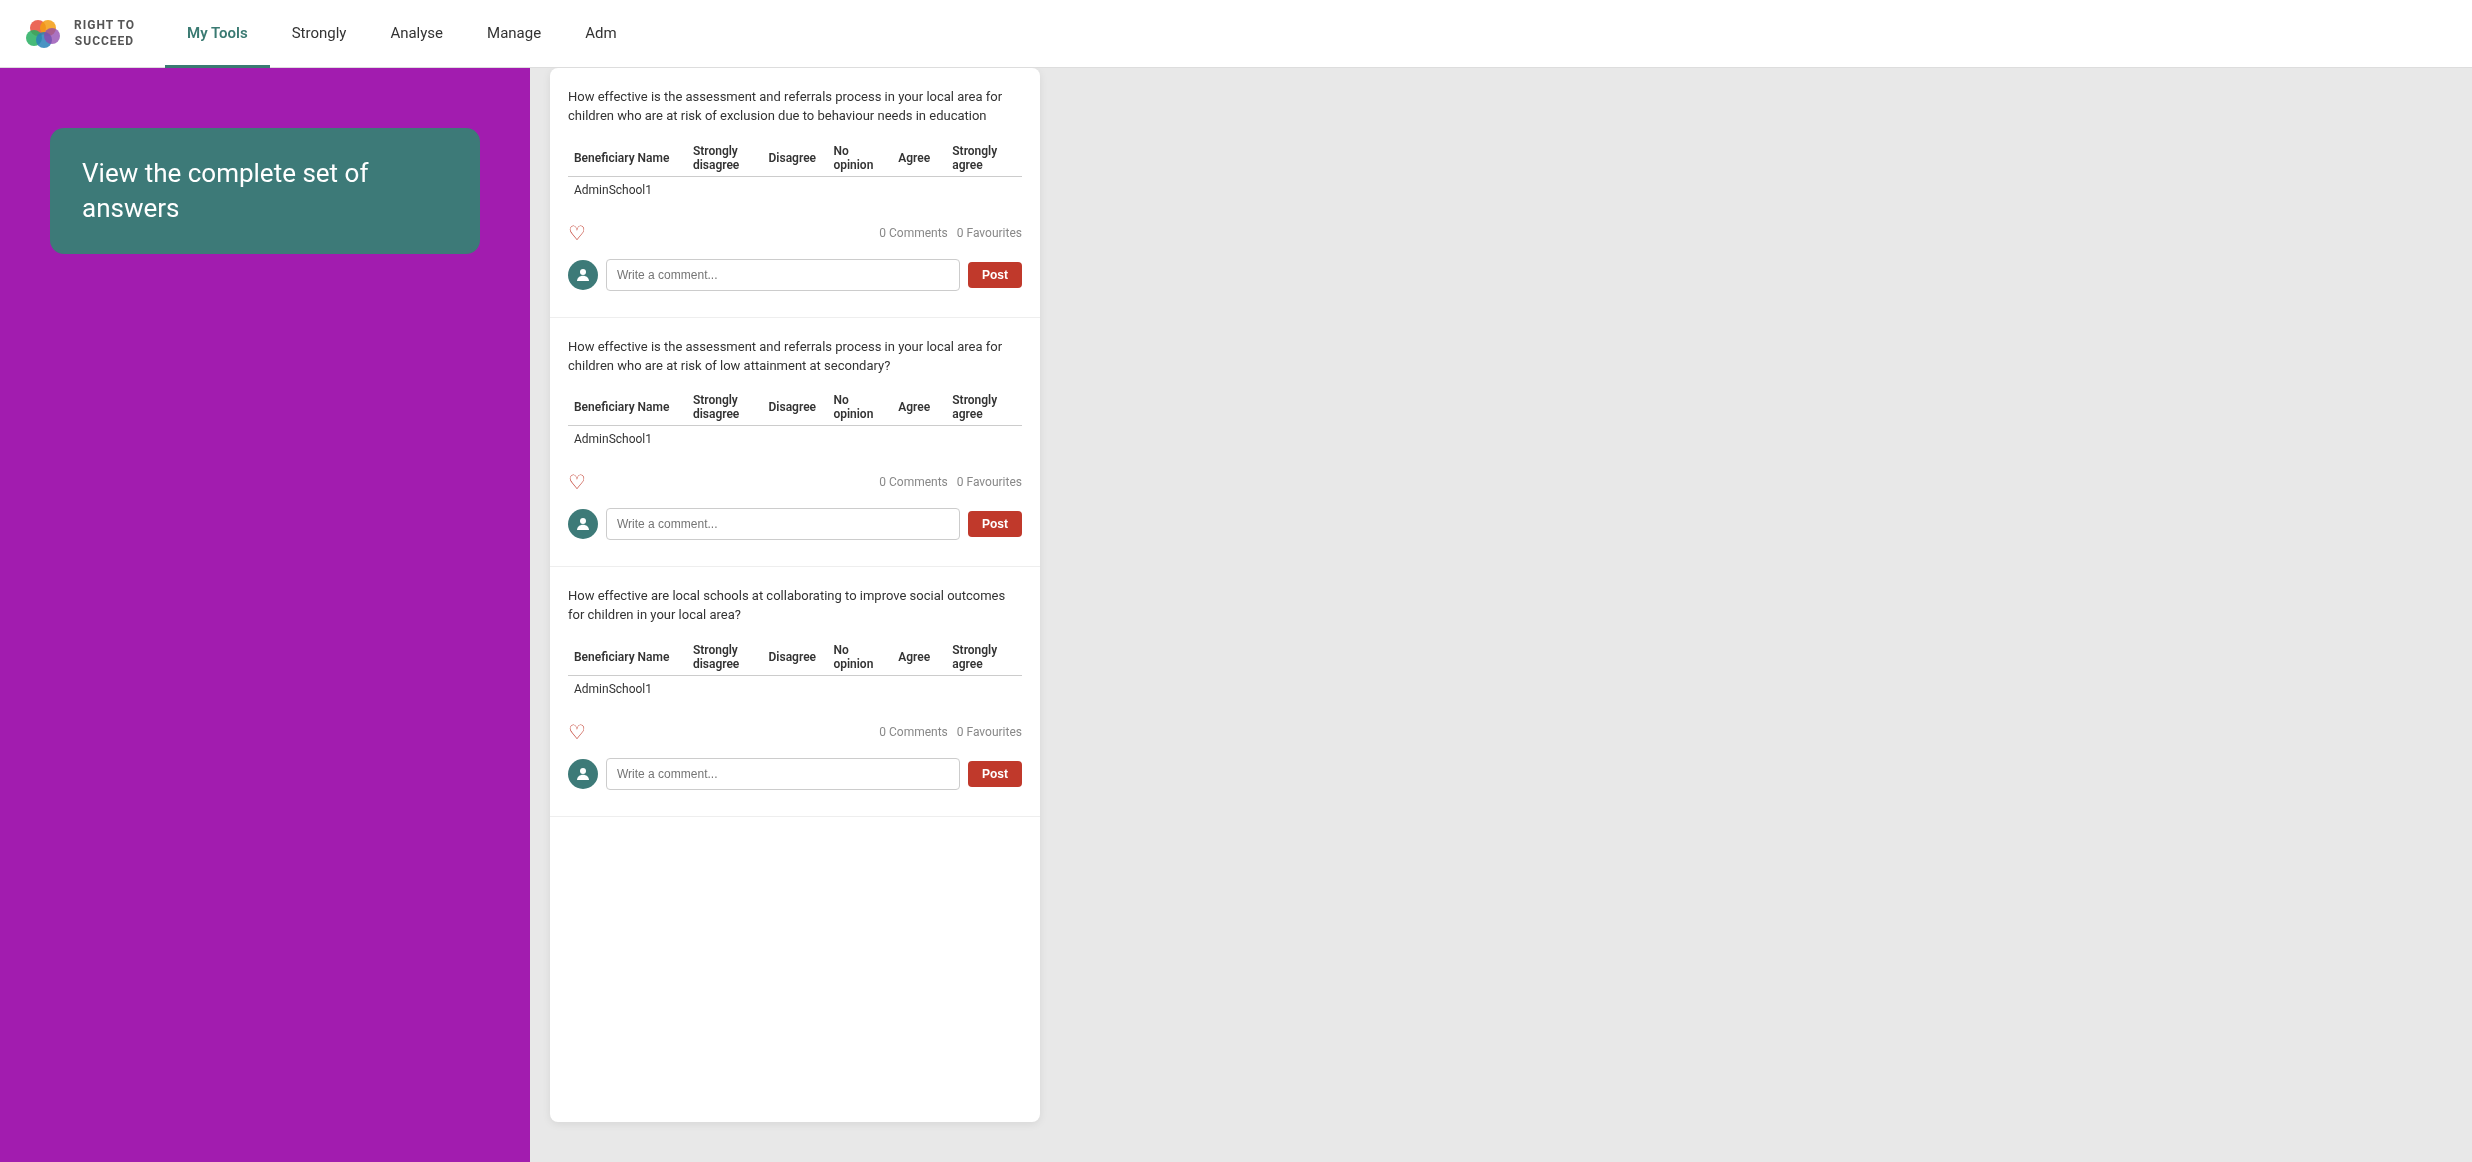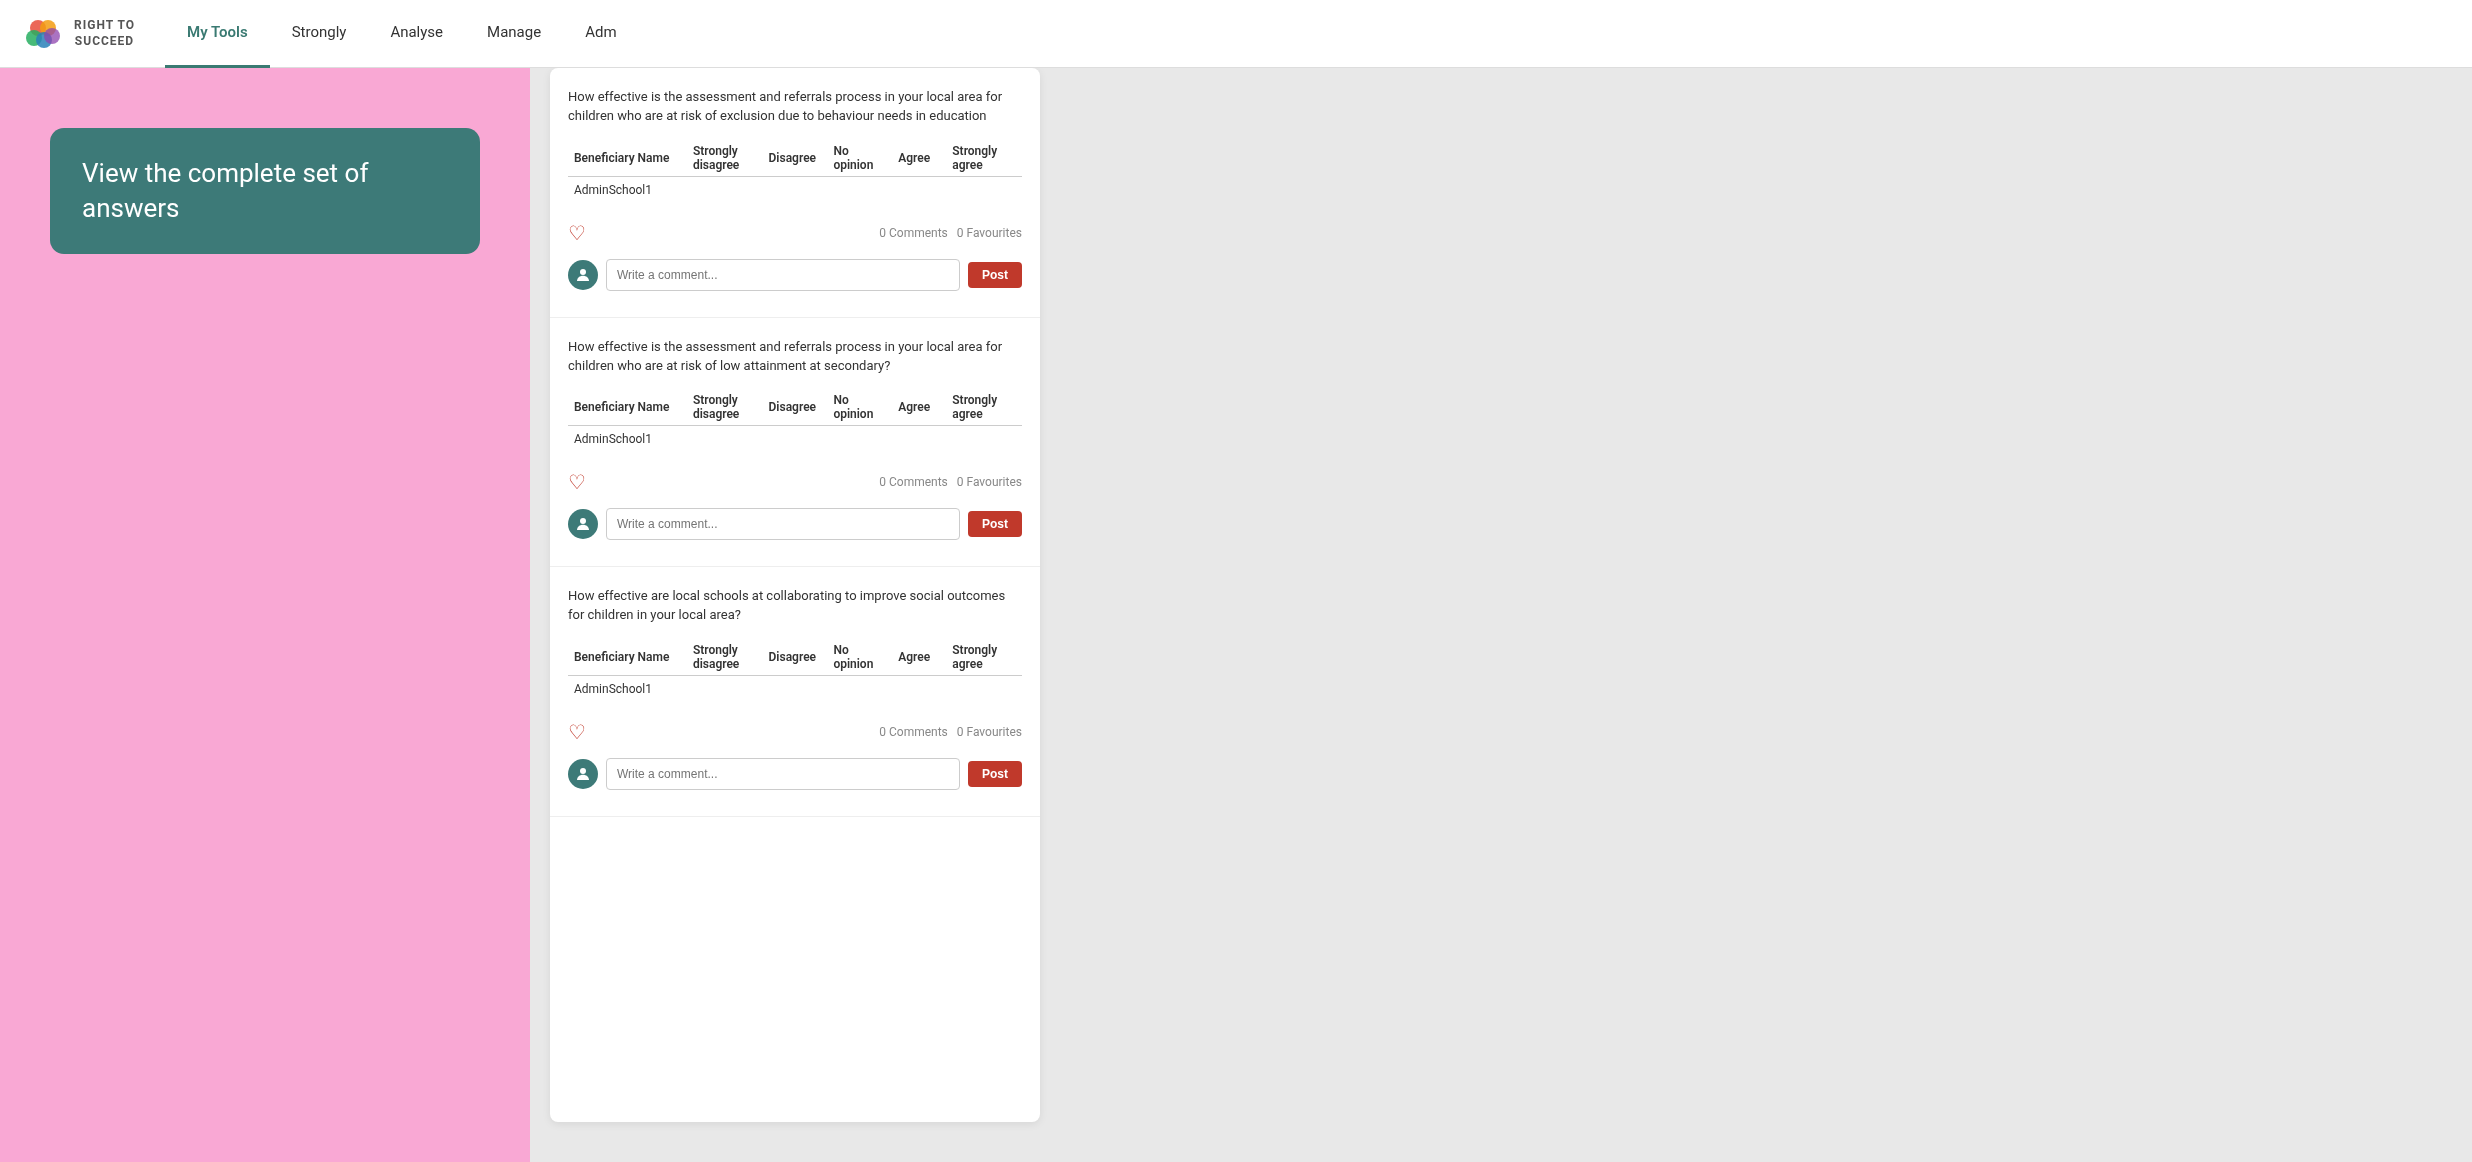--- a/index.html
+++ b/index.html
@@ -37,21 +37,20 @@
     .logo-text {
       font-size: 12px;
       font-weight: 700;
       color: #555;
       letter-spacing: 1px;
       line-height: 1.3;
       text-align: center;
     }
     .nav-items {
       display: flex;
-      align-items: center;
       gap: 0;
       height: 100%;
     }
     .nav-item {
       padding: 0 22px;
       height: 68px;
       display: flex;
       align-items: center;
       font-size: 15px;
       color: #333;
@@ -68,21 +67,21 @@
     .main-layout {
       display: flex;
       flex: 1;
       min-height: calc(100vh - 68px);
     }
 
     
     .left-panel {
       width: 530px;
       flex-shrink: 0;
-      background: #f9a8d4;
+      background: #a21caf;
       padding: 60px 50px;
       display: flex;
       flex-direction: column;
       gap: 28px;
     }
     .feature-card {
       background: #3d7a78;
       border-radius: 14px;
       padding: 28px 32px;
       color: #fff;

